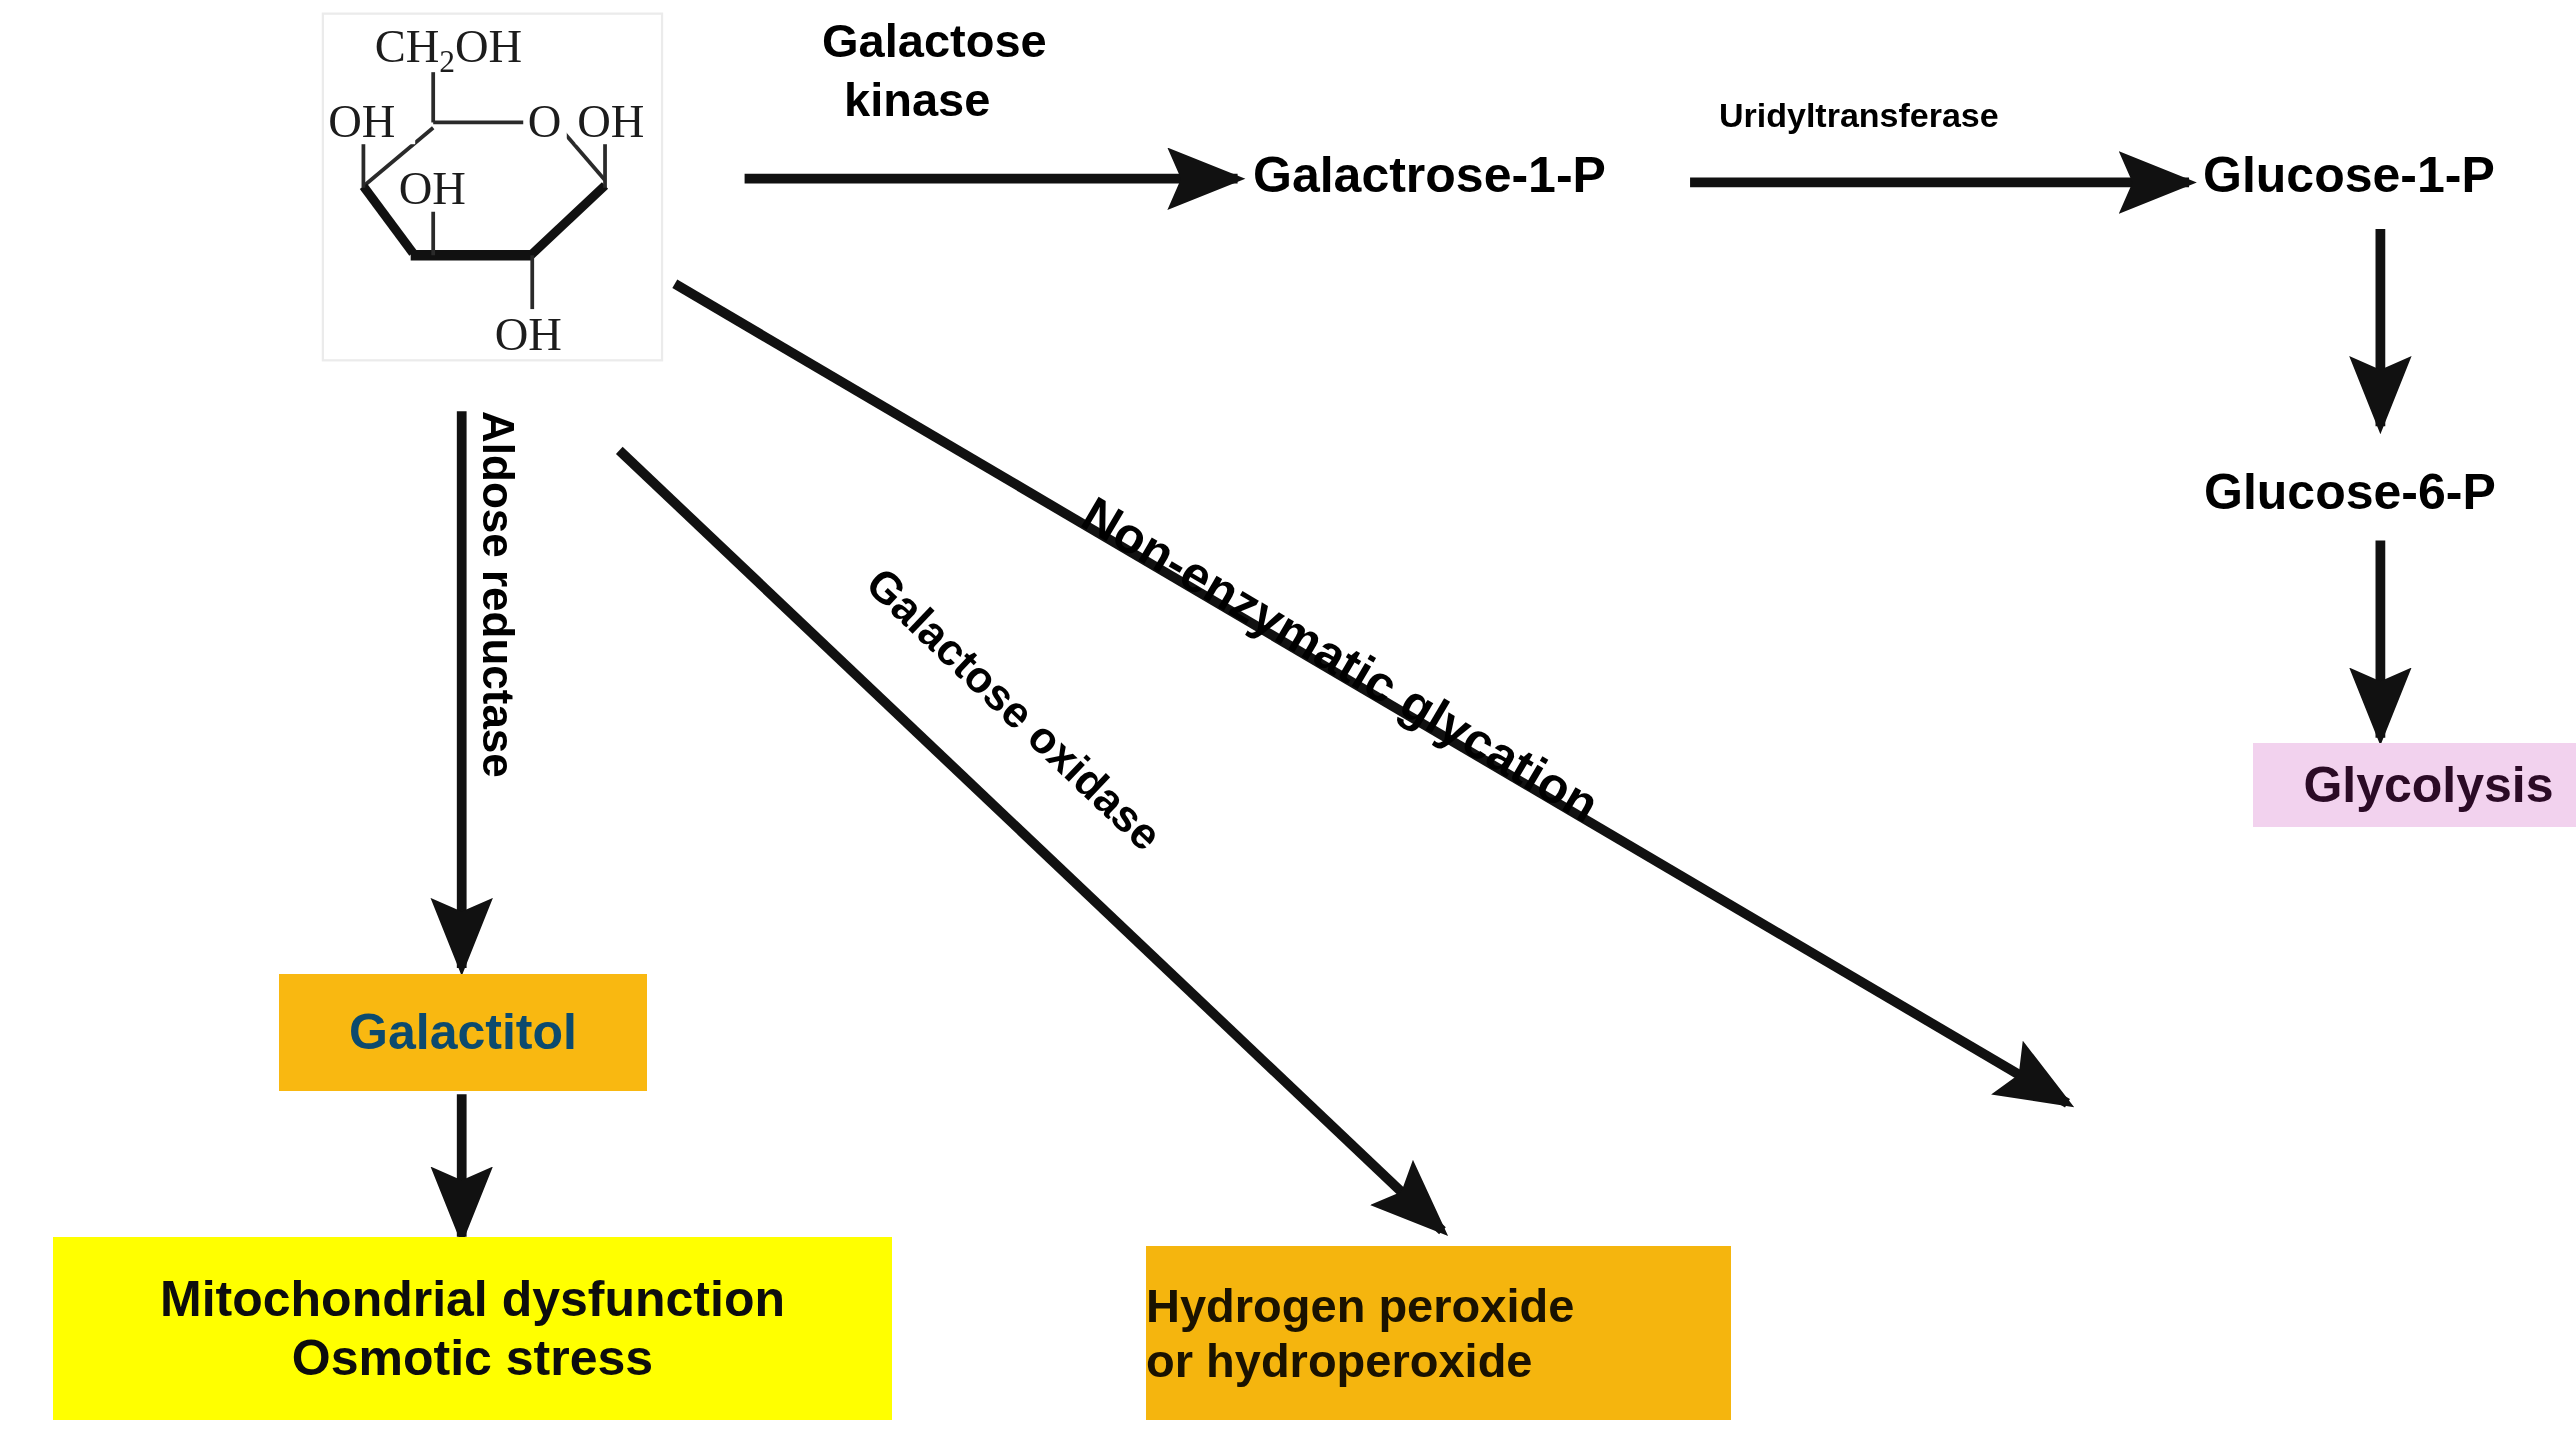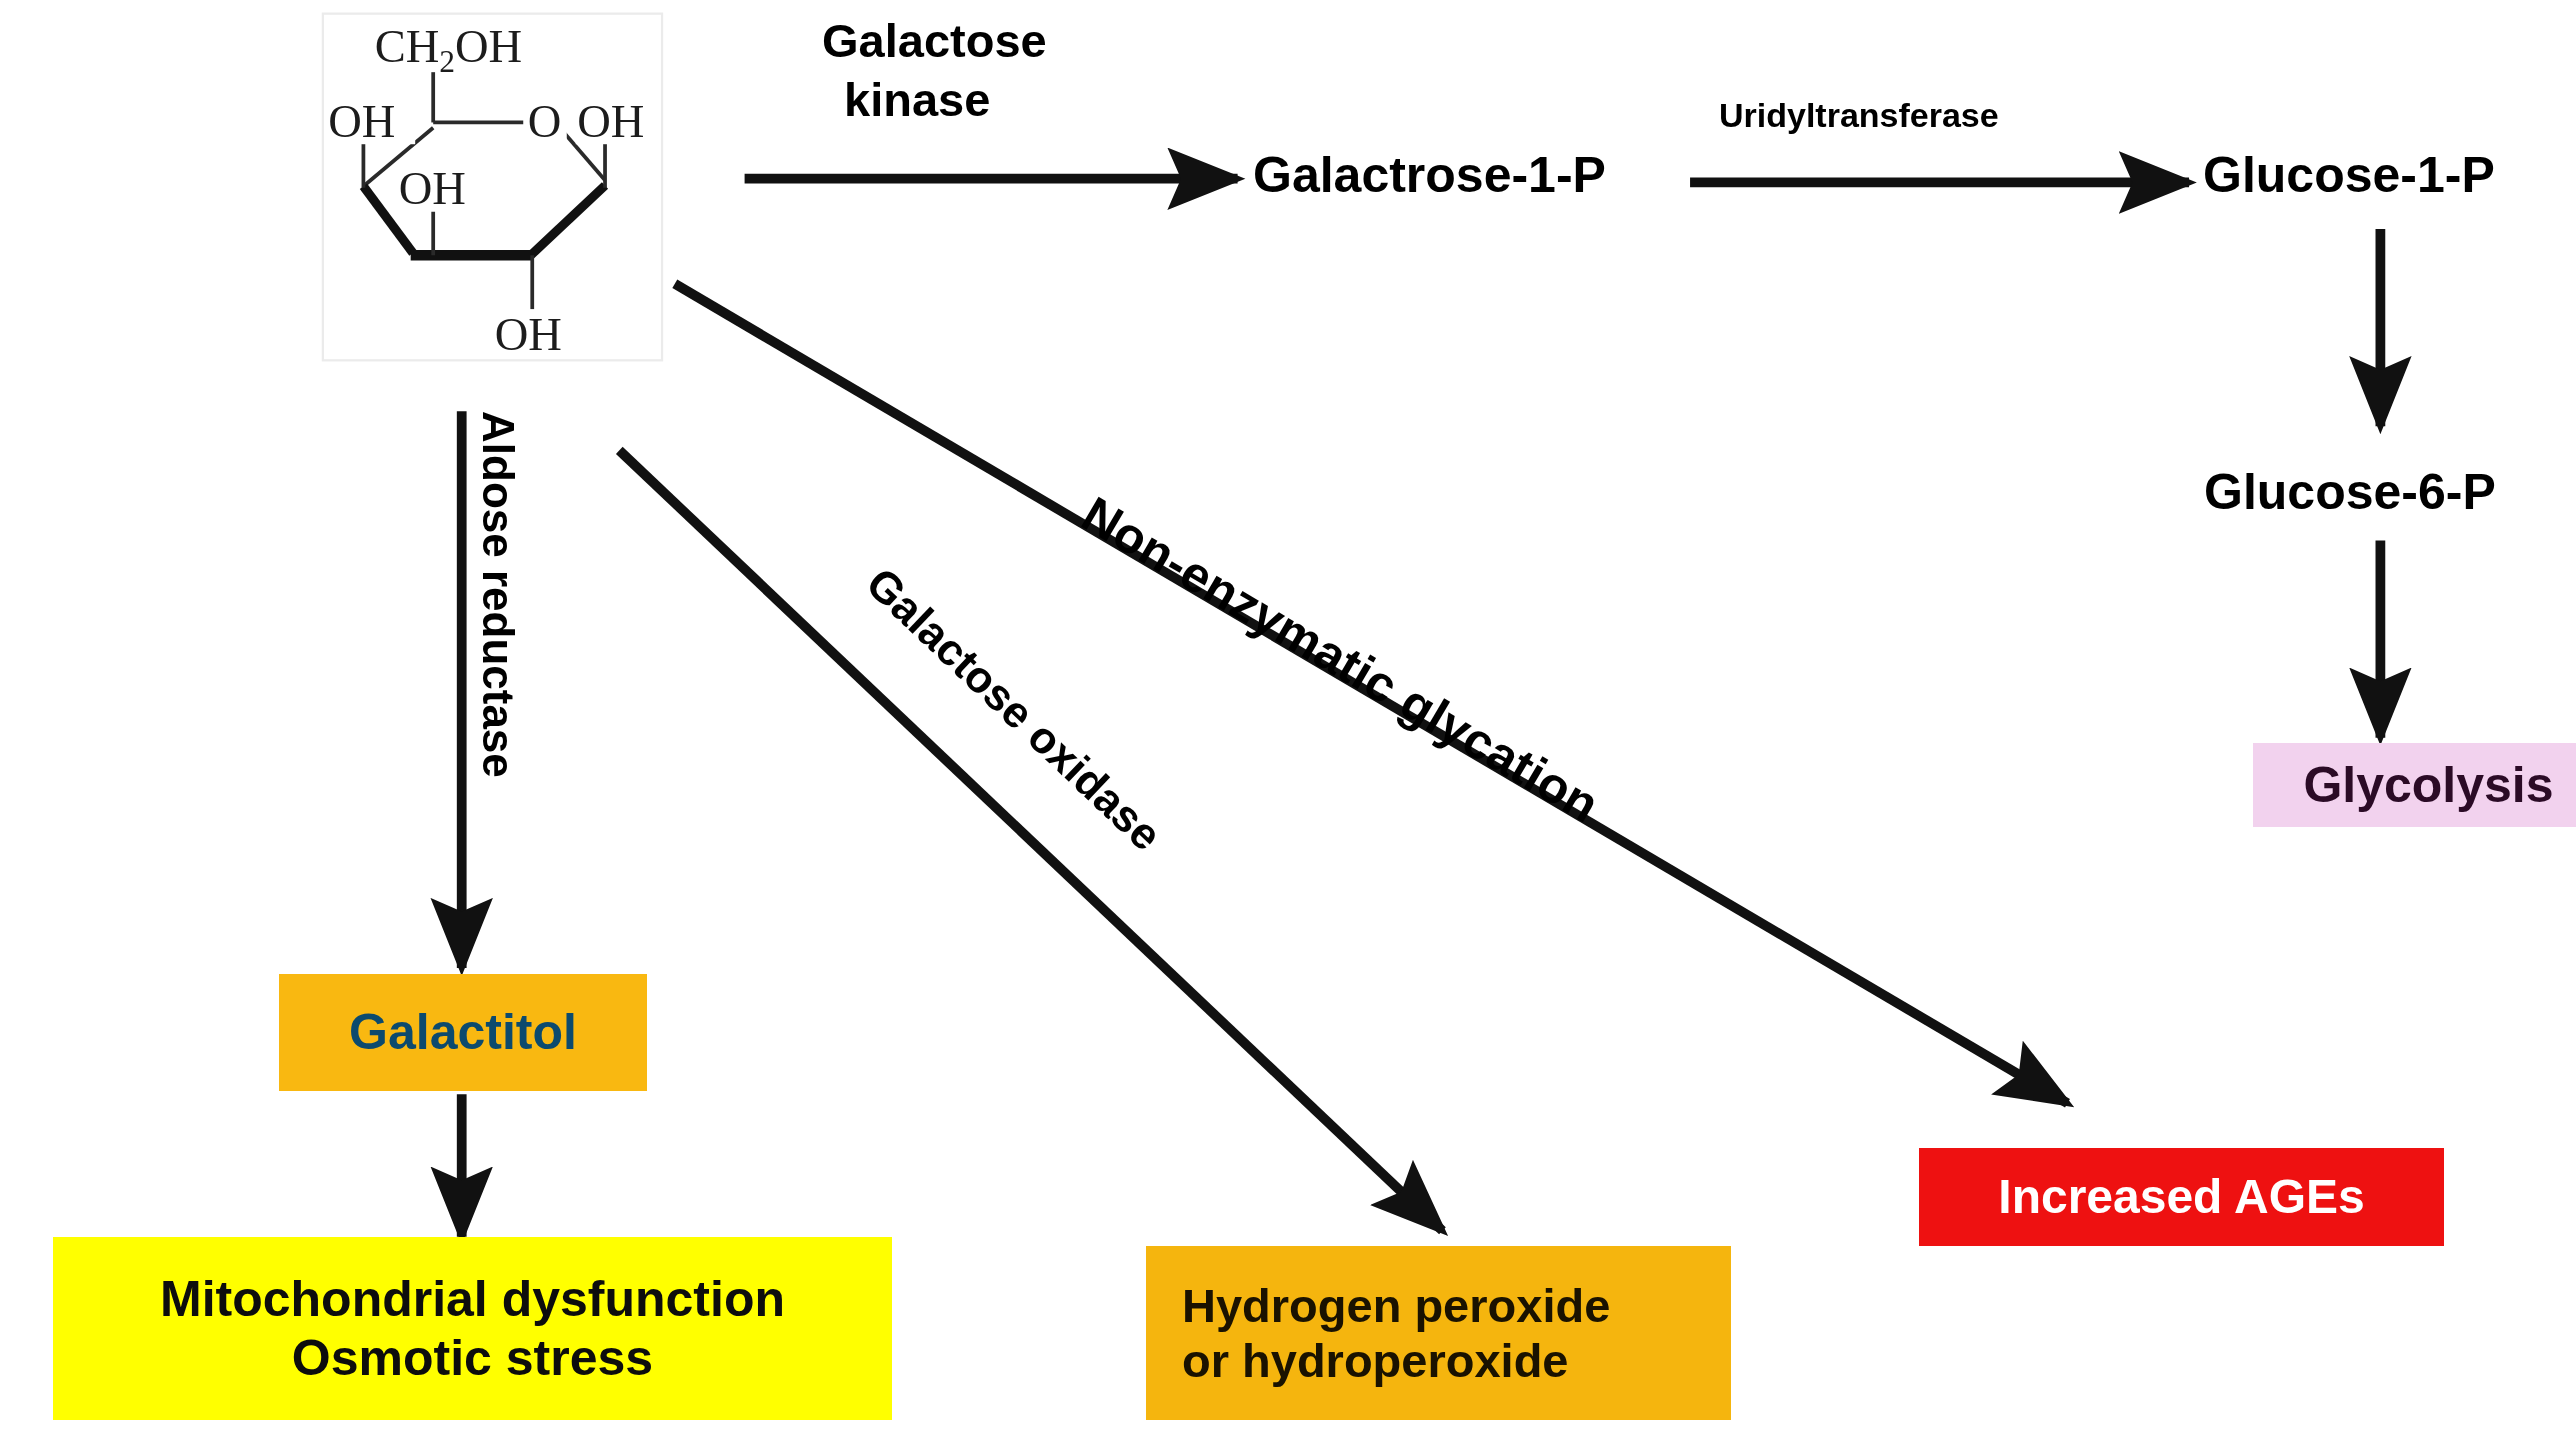--- a/index.html
+++ b/index.html
@@ -152,21 +152,20 @@
 
   <div class="box" style="left:2225px; top:743px; width:351px; height:84px; background:#f2d2ee; color:#2b0b26; font-size:50px;">Glycolysis</div>
 
   <div class="box" style="left:251px; top:974px; width:368px; height:117px; background:#f9b811; color:#0c4a6e; font-size:50px;">Galactitol</div>
 
   <div class="box" style="left:25px; top:1237px; width:839px; height:183px; background:#ffff00; color:#0d0d0d; font-size:50px; flex-direction:column;">
     <span>Mitochondrial dysfunction</span>
     <span>Osmotic stress</span>
   </div>
 
-  <div class="box" style="left:1118px; top:1246px; width:585px; height:174px; background:#f5b50e; color:#1a1200; font-size:47px; flex-direction:column; align-items:flex-start; padding-left:36px;">
+  <div class="box" style="left:1118px; top:1246px; width:585px; height:174px; background:#f5b50e; color:#1a1200; font-size:47px; flex-direction:column; align-items:flex-start; ">
     <span>Hydrogen peroxide</span>
     <span>or hydroperoxide</span>
   </div>
 
-  <div class="box" style="left:1891px; top:1148px; width:525px; height:98px; background:#ee1111; color:#ffffff; font-size:48px;">Increased AGEs</div>
 
 </div>
 
 
 </body></html>

